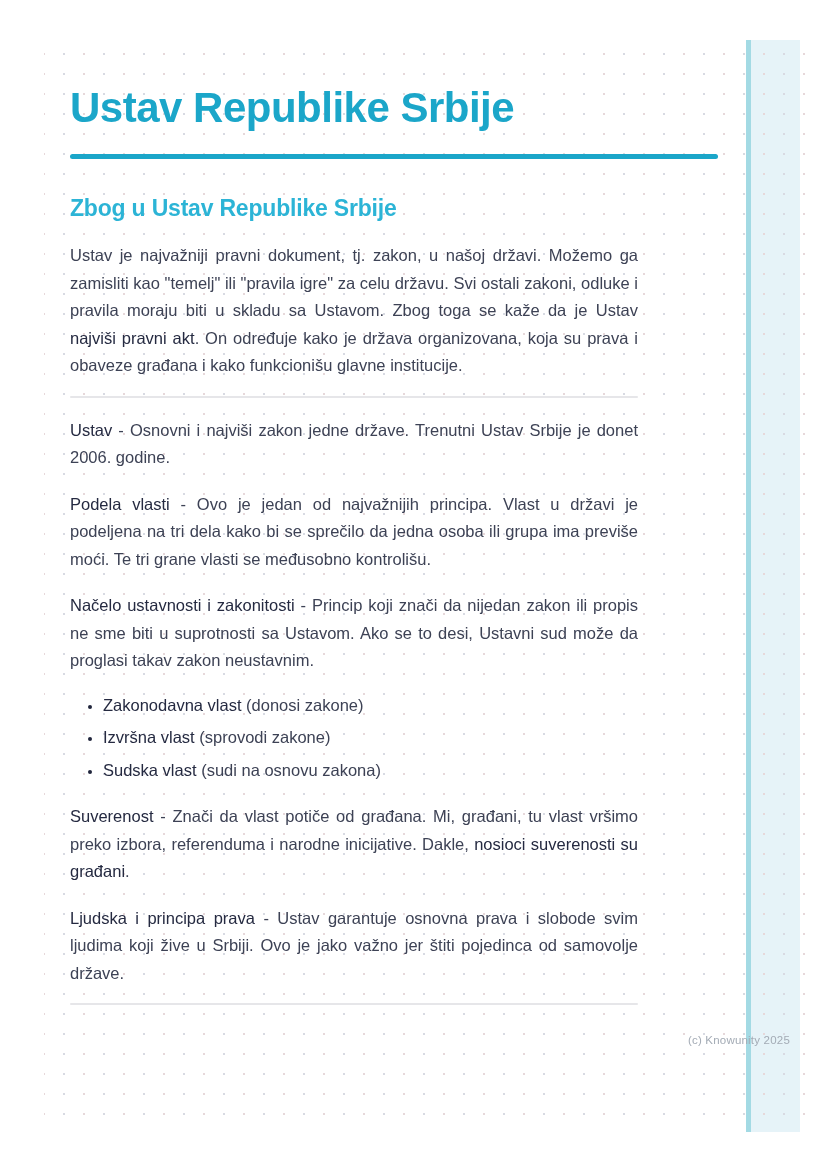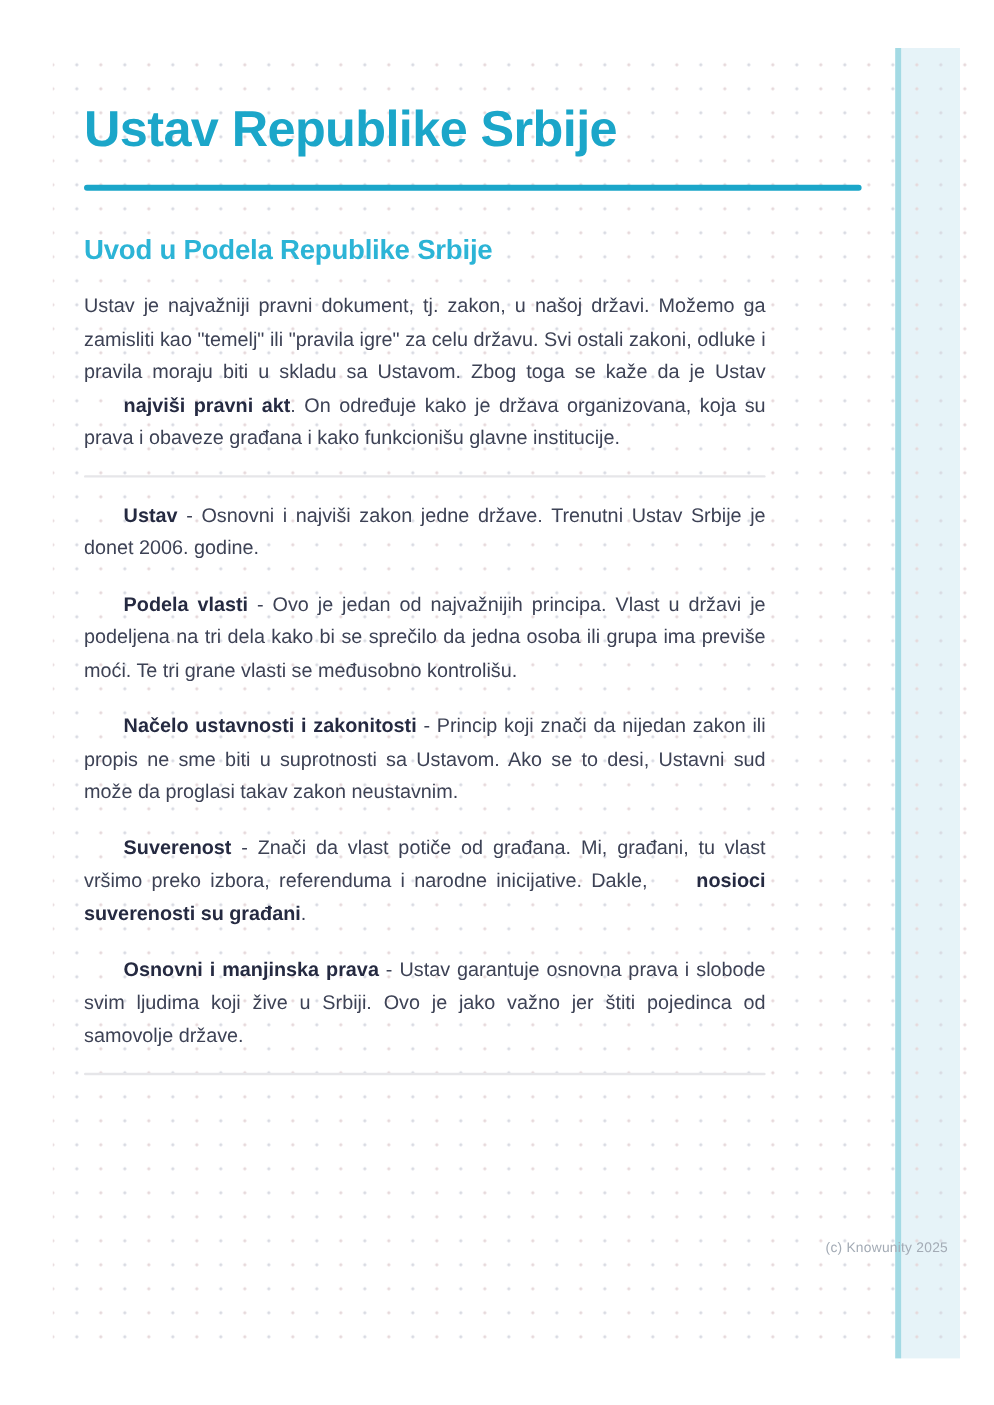--- a/index.html
+++ b/index.html
@@ -78,23 +78,22 @@
 
   p.body-para {
     margin: 19px 0 0 0;
     font-size: 16.5px;
     line-height: 27.5px;
     color: #3d4255;
     text-align: justify;
   }
   p.body-para.first-after-heading { margin-top: 21px; }
   p.body-para strong, ul.term-list strong {
-    font-weight: 700;
+    font-weight: 400;
     color: #252a41;
-    margin-left: 33px;
   }
 
   .divider {
     width: 568px; height: 2px;
     margin-top: 16px;
     background: #e6e6e9;
     border-radius: 1px;
   }
 
   ul.term-list {
@@ -122,36 +121,41 @@
 <div class="stripe-panel"></div>
 <div class="stripe-line"></div>
 <div class="dot-layer"></div>
 
 <div class="content">
 
   <h1 class="doc-title">Ustav Republike Srbije</h1>
 
   <div class="title-rule"></div>
 
-  <h2 class="section-heading">Uvod u Podela Republike Srbije</h2>
+  <h2 class="section-heading">Zbog u Ustav Republike Srbije</h2>
 
   <p class="body-para first-after-heading"><span>Ustav je najvažniji pravni dokument, tj. zakon, u našoj državi. Možemo ga zamisliti kao "temelj" ili "pravila igre" za celu državu. Svi ostali zakoni, odluke i pravila moraju biti u skladu sa Ustavom. Zbog toga se kaže da je Ustav </span><strong>najviši pravni akt</strong><span>. On određuje kako je država organizovana, koja su prava i obaveze građana i kako funkcionišu glavne institucije.</span></p>
 
   <div class="divider"></div>
 
 
   <p class="body-para"><strong>Ustav</strong><span> - Osnovni i najviši zakon jedne države. Trenutni Ustav Srbije je donet 2006. godine.</span></p>
 
   <p class="body-para"><strong>Podela vlasti</strong><span> - Ovo je jedan od najvažnijih principa. Vlast u državi je podeljena na tri dela kako bi se sprečilo da jedna osoba ili grupa ima previše moći. Te tri grane vlasti se međusobno kontrolišu.</span></p>
 
   <p class="body-para"><strong>Načelo ustavnosti i zakonitosti</strong><span> - Princip koji znači da nijedan zakon ili propis ne sme biti u suprotnosti sa Ustavom. Ako se to desi, Ustavni sud može da proglasi takav zakon neustavnim.</span></p>
 
+  <ul class="term-list">
+    <li><strong>Zakonodavna vlast</strong><span> (donosi zakone)</span></li>
+    <li><strong>Izvršna vlast</strong><span> (sprovodi zakone)</span></li>
+    <li><strong>Sudska vlast</strong><span> (sudi na osnovu zakona)</span></li>
+  </ul>
 
   <p class="body-para"><strong>Suverenost</strong><span> - Znači da vlast potiče od građana. Mi, građani, tu vlast vršimo preko izbora, referenduma i narodne inicijative. Dakle, </span><strong>nosioci suverenosti su građani</strong><span>.</span></p>
 
-  <p class="body-para"><strong>Osnovni i manjinska prava</strong><span> - Ustav garantuje osnovna prava i slobode svim ljudima koji žive u Srbiji. Ovo je jako važno jer štiti pojedinca od samovolje države.</span></p>
+  <p class="body-para"><strong>Ljudska i principa prava</strong><span> - Ustav garantuje osnovna prava i slobode svim ljudima koji žive u Srbiji. Ovo je jako važno jer štiti pojedinca od samovolje države.</span></p>
 
   <div class="divider"></div>
 
 
 </div>
 
 <div class="page-footer">(c) Knowunity 2025</div>
 
 </body></html>

